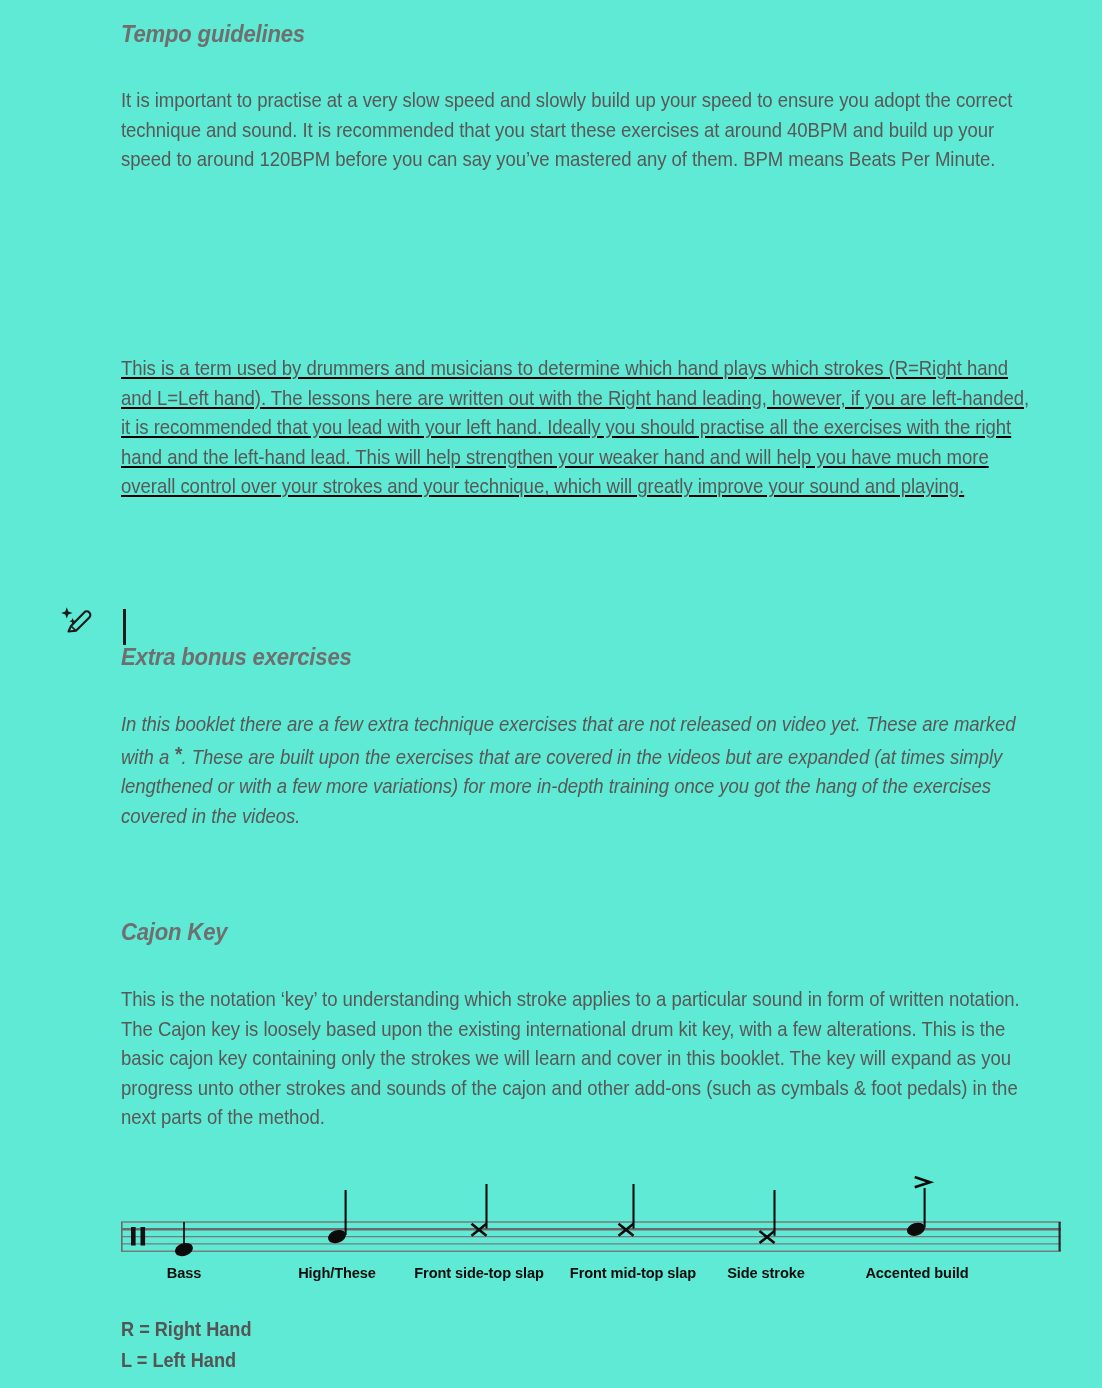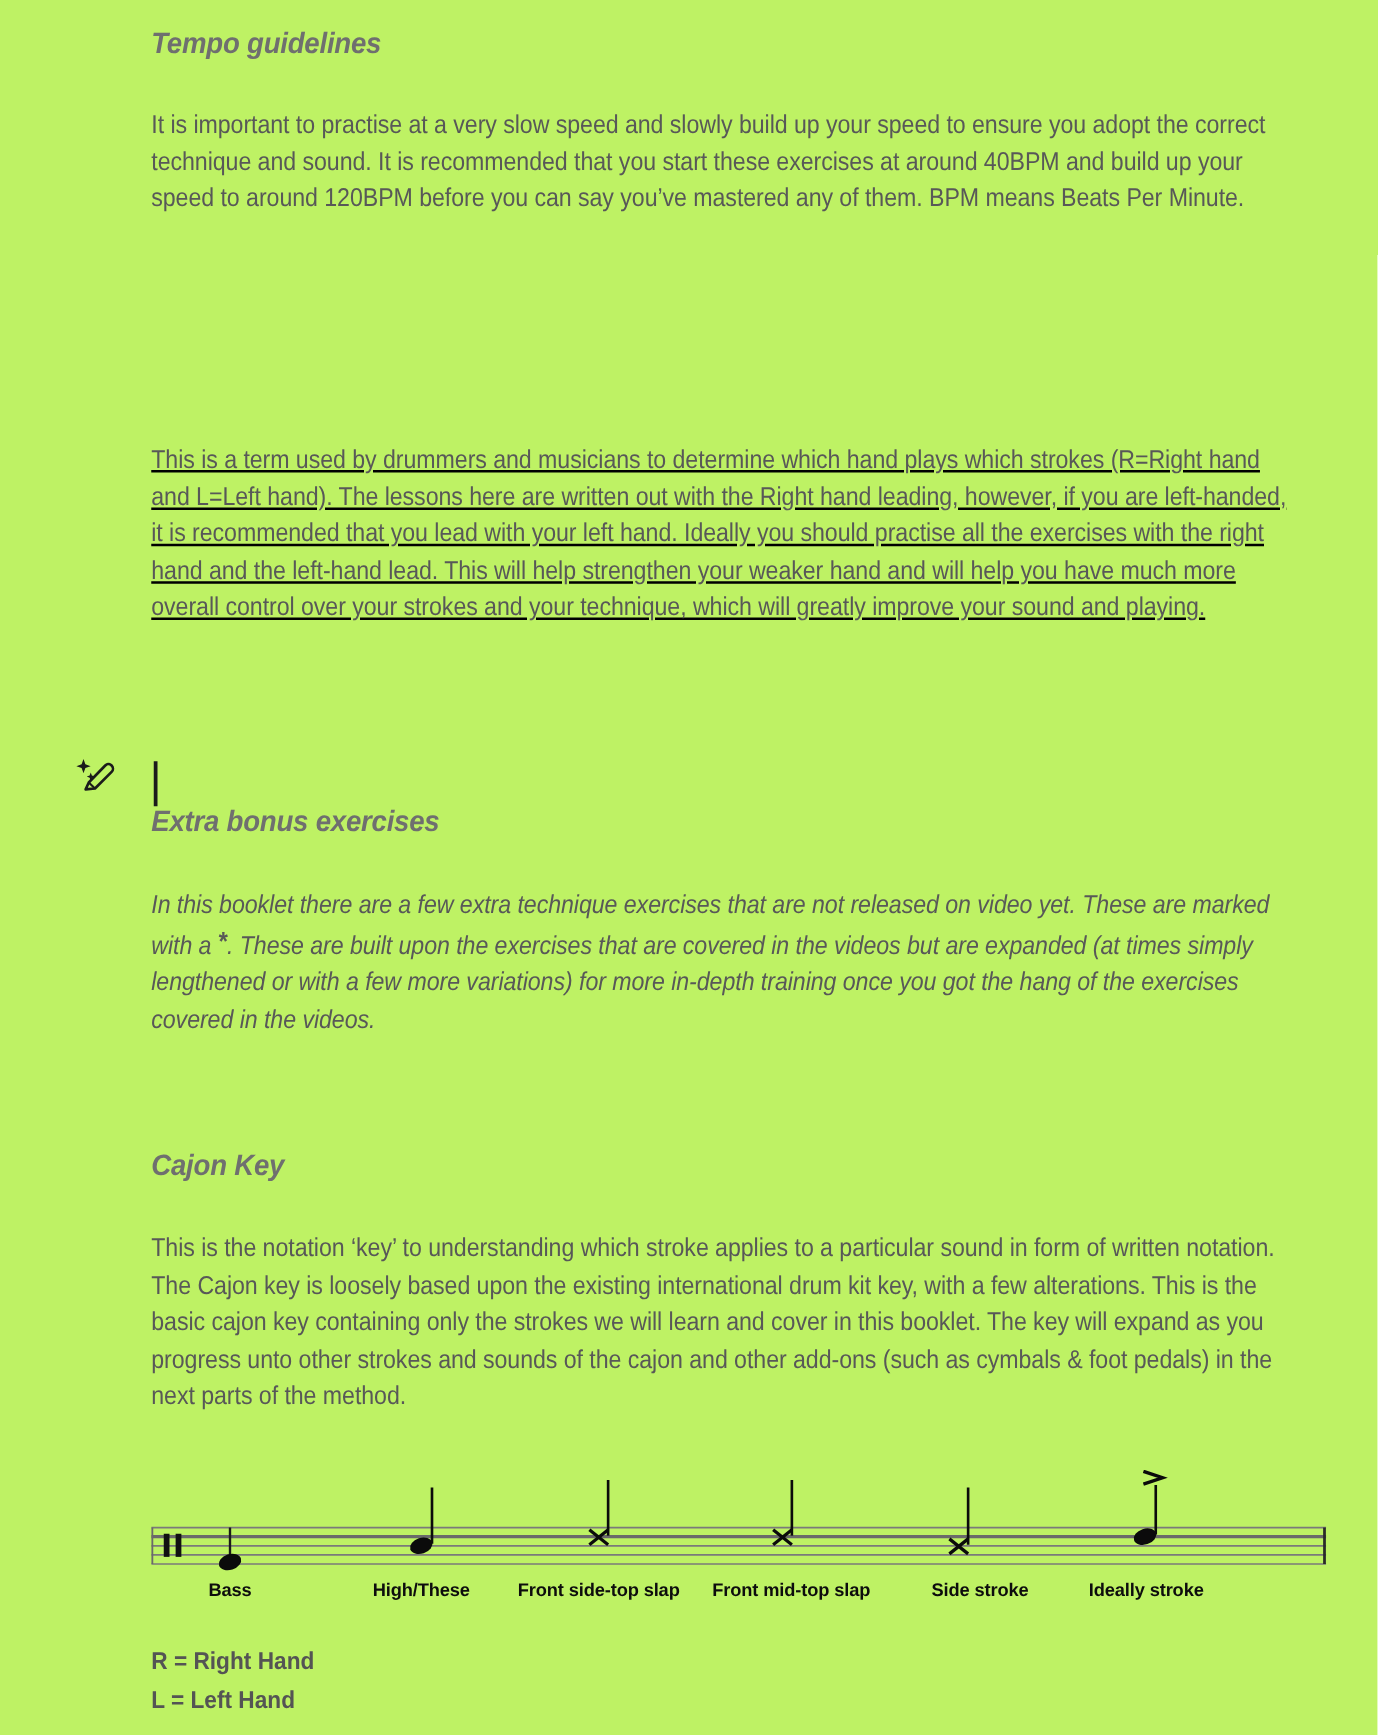--- a/index.html
+++ b/index.html
@@ -14,21 +14,21 @@
     position: relative;
     font-family: "Liberation Sans", "DejaVu Sans", sans-serif;
     overflow: hidden;
   }
 
   .page {
     position: absolute;
     left: 0; top: 0;
     width: 1102px;
     height: 1388px;
-    background: #bef264;
+    background: #5eead4;
   }
 
   h2.section-heading {
     font-size: 23.5px;
     font-weight: bold;
     font-style: italic;
     color: #6f6f6f;
     margin: 0;
     letter-spacing: -0.2px;
     font-stretch: condensed;
@@ -222,22 +222,22 @@
         <g>
           <path d="M795 1.5 L809 6.2 L795 10.9" fill="none" stroke="#0b0b0b" stroke-width="2.7" stroke-linecap="square" stroke-linejoin="miter"></path>
         </g>
       </g>
     </svg>
 
     <div class="staff-label" style="left:63px;">Bass</div>
     <div class="staff-label" style="left:216px;">High/These</div>
     <div class="staff-label" style="left:358px;">Front side-top slap</div>
     <div class="staff-label" style="left:512px;">Front mid-top slap</div>
-    <div class="staff-label" style="left:663px;">Side stroke</div>
-    <div class="staff-label" style="left:796px;">Ideally stroke</div>
+    <div class="staff-label" style="left:645px;">Side stroke</div>
+    <div class="staff-label" style="left:796px;">Accented build</div>
   </div>
 
   <div id="hand-legend">
     <div>R = Right Hand</div>
     <div>L = Left Hand</div>
   </div>
 
 </div>
 
 </body></html>

